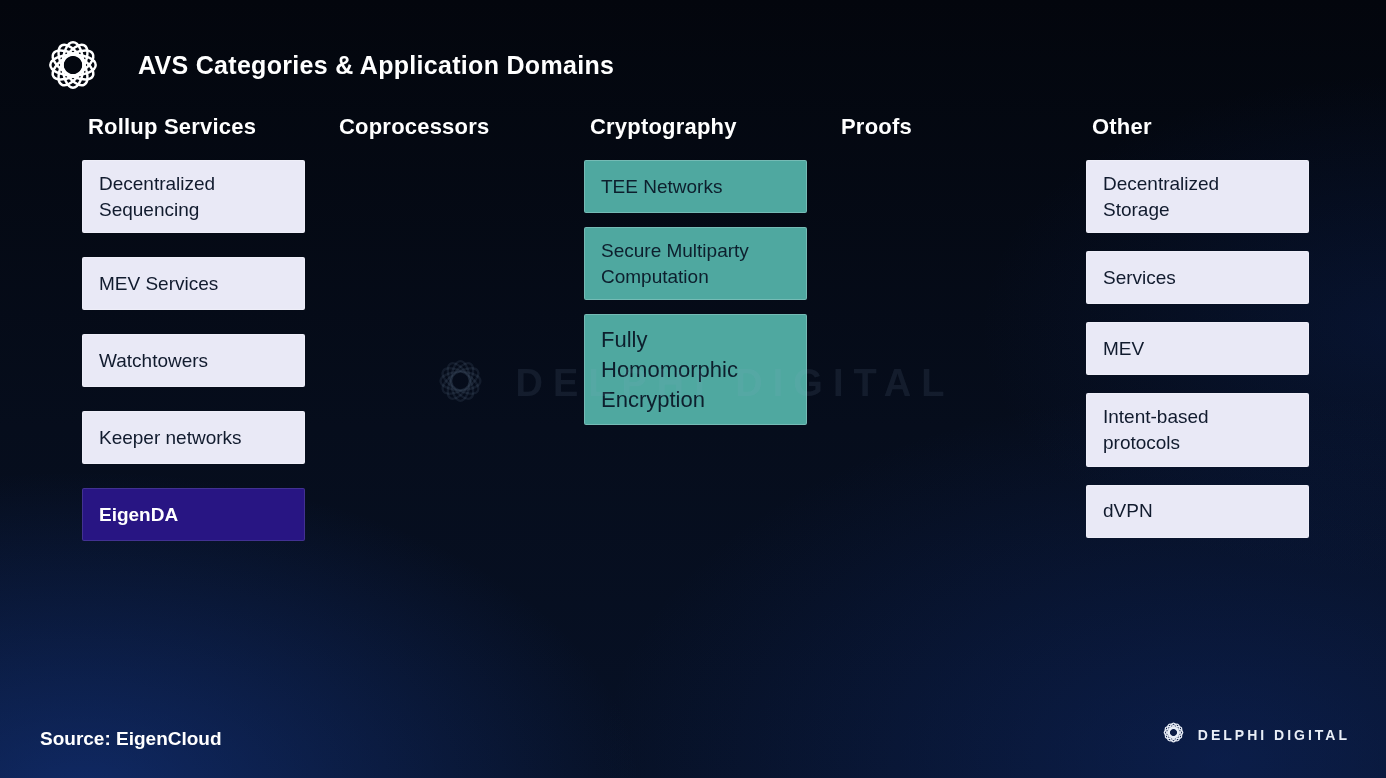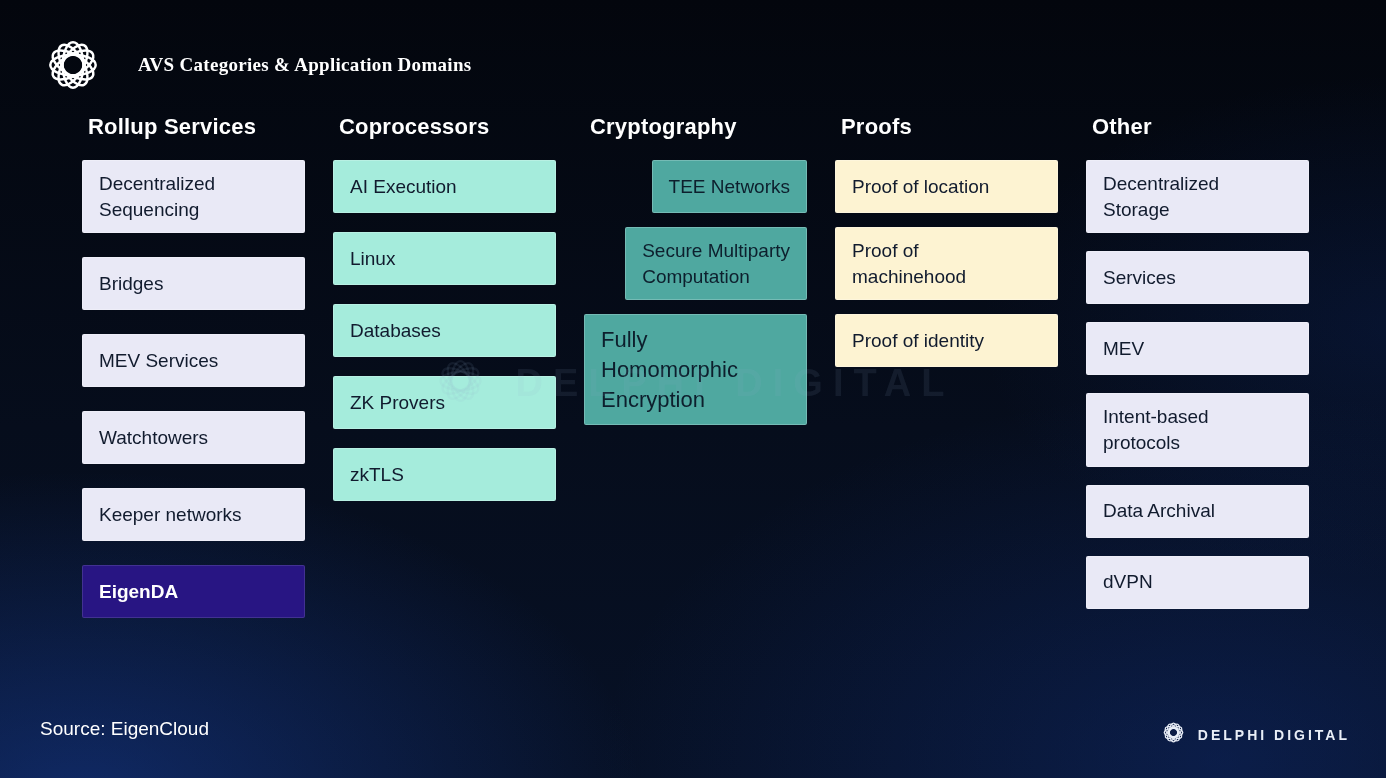--- a/index.html
+++ b/index.html
@@ -22,45 +22,44 @@
 
   
   .header {
     display: flex;
     align-items: center;
     gap: 32px;
     padding: 32px 0 0 40px;
   }
   .knot { display: block; }
   .page-title {
-    font-size: 19px;
+    font-size: 25px;
     font-weight: 700;
     letter-spacing: 0.3px;
     color: #ffffff;
-    font-family: Liberation Serif, serif;
   }
 
   
   .columns {
     display: flex;
     gap: 28px;
     margin: 16px 0 0 82px;
   }
   .column { width: 223px; display: flex; flex-direction: column; }
   .col-heading {
     font-size: 22px;
     font-weight: 700;
     color: #ffffff;
     margin: 0 0 20px 6px;
     letter-spacing: 0.2px;
   }
   .boxes { display: flex; flex-direction: column; }
   .col-1 .boxes { gap: 24px; }
   .col-2 .boxes { gap: 19px; }
-  .col-3 .boxes { gap: 14px; align-items: flex-end; }
+  .col-3 .boxes { gap: 14px; }
   .col-4 .boxes { gap: 14px; }
   .col-5 .boxes { gap: 18px; }
 
   .box {
     min-height: 53px;
     padding: 10px 16px;
     display: flex;
     align-items: center;
     font-size: 19px;
     line-height: 1.35;
@@ -92,23 +91,23 @@
     font-size: 38px;
     font-weight: 700;
     letter-spacing: 10px;
     white-space: nowrap;
   }
 
   
   .source-note {
     position: absolute;
     left: 40px;
-    bottom: 38px;
+    bottom: 28px;
     font-size: 19px;
-    font-weight: 400;
+    font-weight: 700;
     color: #ffffff;
   }
   .brand {
     position: absolute;
     right: 36px;
     bottom: 28px;
     display: flex;
     align-items: center;
     gap: 11px;
     color: #e9eef7;
@@ -141,70 +140,55 @@
     <h1 class="page-title">AVS Categories &amp; Application Domains</h1>
   </div>
 
   <div class="columns">
 
     <div class="column col-1">
       <h2 class="col-heading">Rollup Services</h2>
       <div class="boxes">
         <div class="box lavender">Decentralized
 Sequencing</div>
-        <div class="box lavender">Bridges</div>
         <div class="box lavender">MEV Services</div>
         <div class="box lavender">Watchtowers</div>
         <div class="box lavender">Keeper networks</div>
         <div class="box eigenda">EigenDA</div>
       </div>
     </div>
 
     <div class="column col-2">
       <h2 class="col-heading">Coprocessors</h2>
-      <div class="boxes">
-        <div class="box mint">AI Execution</div>
-        <div class="box mint">Linux</div>
-        <div class="box mint">Databases</div>
-        <div class="box mint">ZK Provers</div>
-        <div class="box mint">zkTLS</div>
-      </div>
     </div>
 
     <div class="column col-3">
       <h2 class="col-heading">Cryptography</h2>
       <div class="boxes">
         <div class="box teal">TEE Networks</div>
         <div class="box teal">Secure Multiparty
 Computation</div>
         <div class="box teal small">Fully Homomorphic
 Encryption</div>
       </div>
     </div>
 
     <div class="column col-4">
       <h2 class="col-heading">Proofs</h2>
-      <div class="boxes">
-        <div class="box cream">Proof of location</div>
-        <div class="box cream">Proof of
-machinehood</div>
-        <div class="box cream">Proof of identity</div>
-      </div>
     </div>
 
     <div class="column col-5">
       <h2 class="col-heading">Other</h2>
       <div class="boxes">
         <div class="box lavender">Decentralized
 Storage</div>
         <div class="box lavender">Services</div>
         <div class="box lavender">MEV</div>
         <div class="box lavender">Intent-based
 protocols</div>
-        <div class="box lavender">Data Archival</div>
         <div class="box lavender">dVPN</div>
       </div>
     </div>
 
   </div>
 
   <div class="watermark">
     <span>
       <svg width="58" height="58" viewBox="0 0 64 64">
         <g fill="none" stroke="currentColor" stroke-width="2.6">

